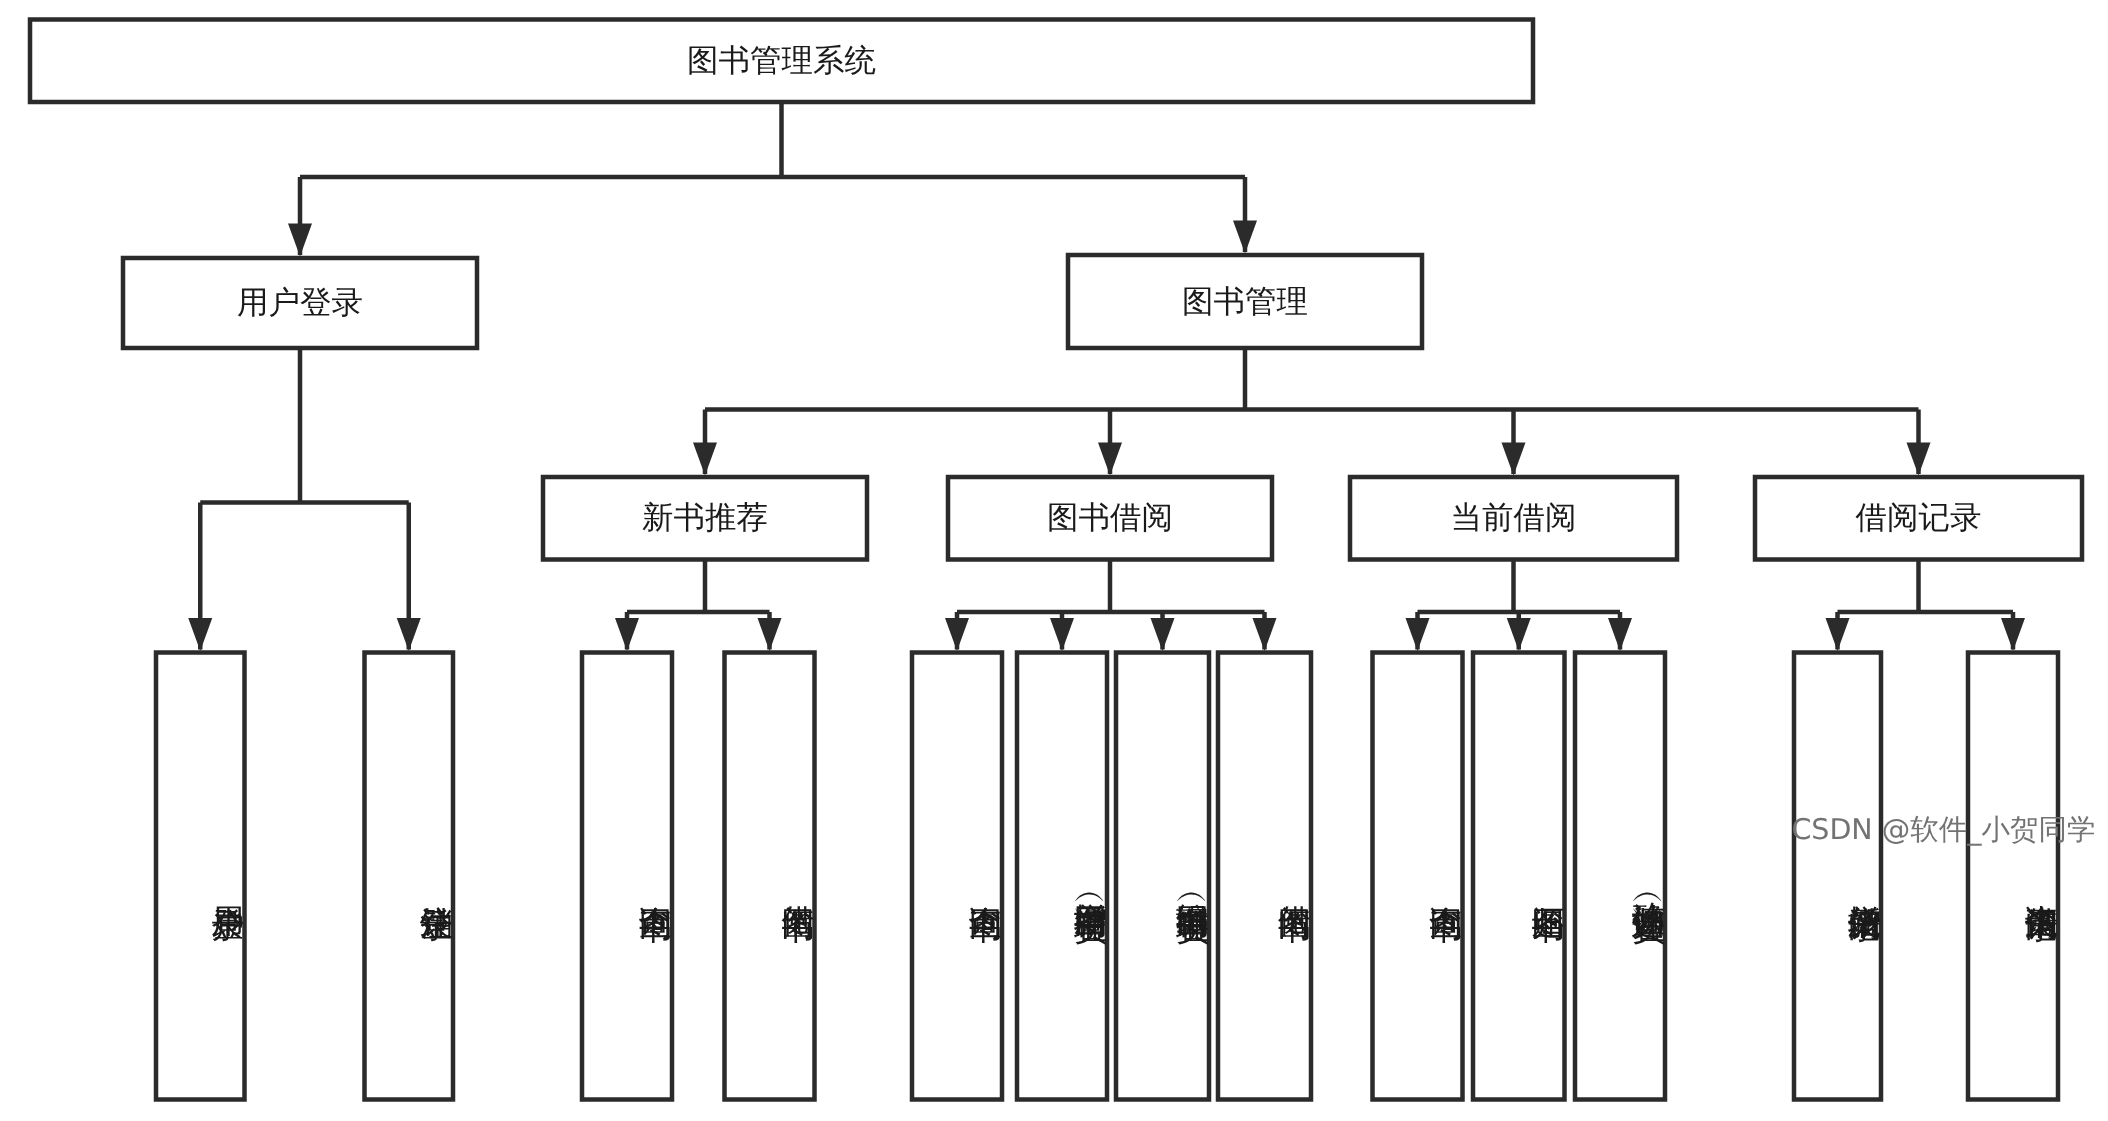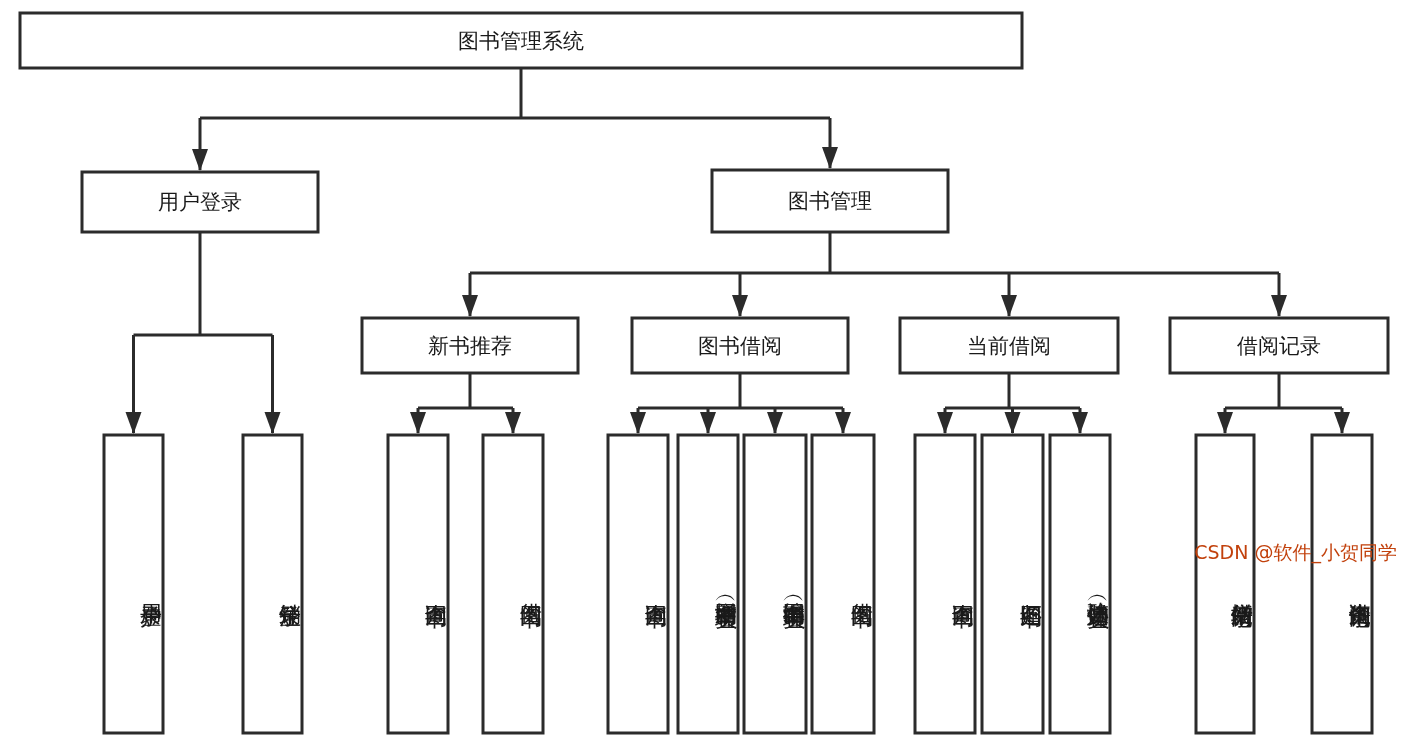--- a/index.html
+++ b/index.html
@@ -61,21 +61,21 @@
     justify-content: center;
     white-space: nowrap;
     pointer-events: none;
   }
   .watermark {
     position: absolute;
     right: 8px;
     bottom: 4px;
     font-family: "DejaVu Sans", "Liberation Sans", sans-serif;
     font-size: 19px;
-    color: #c2410c;
+    color: #737373;
     white-space: nowrap;
     margin-left: 36px;
   }
 </style>
 </head>
 <body>
 
 <div id="diagram-root">
 
   <svg id="flow" viewBox="0 0 1405 747">

